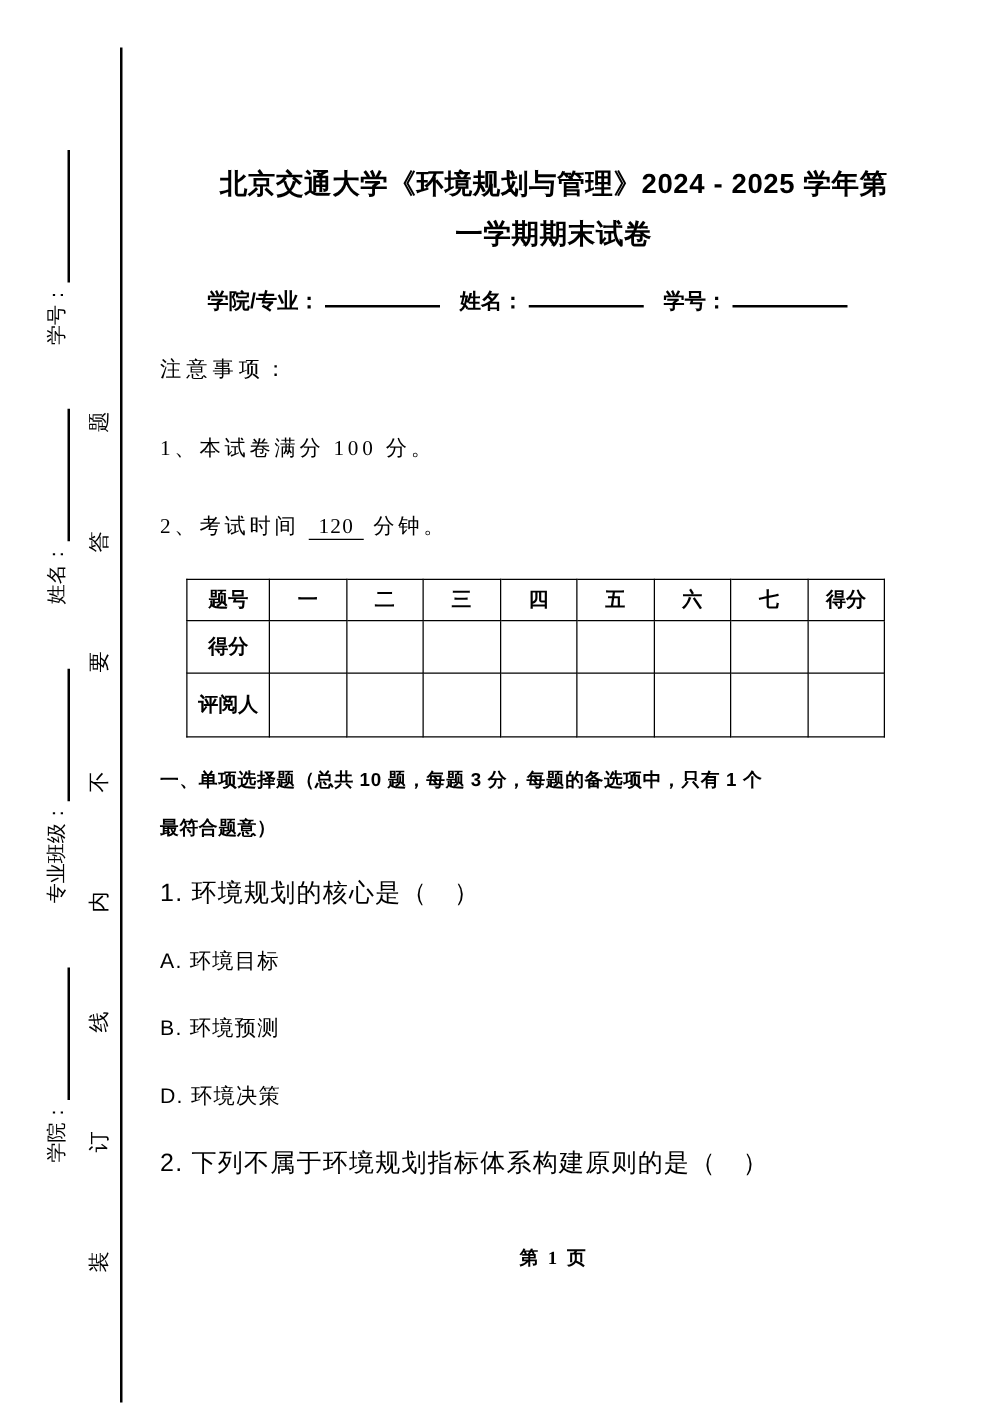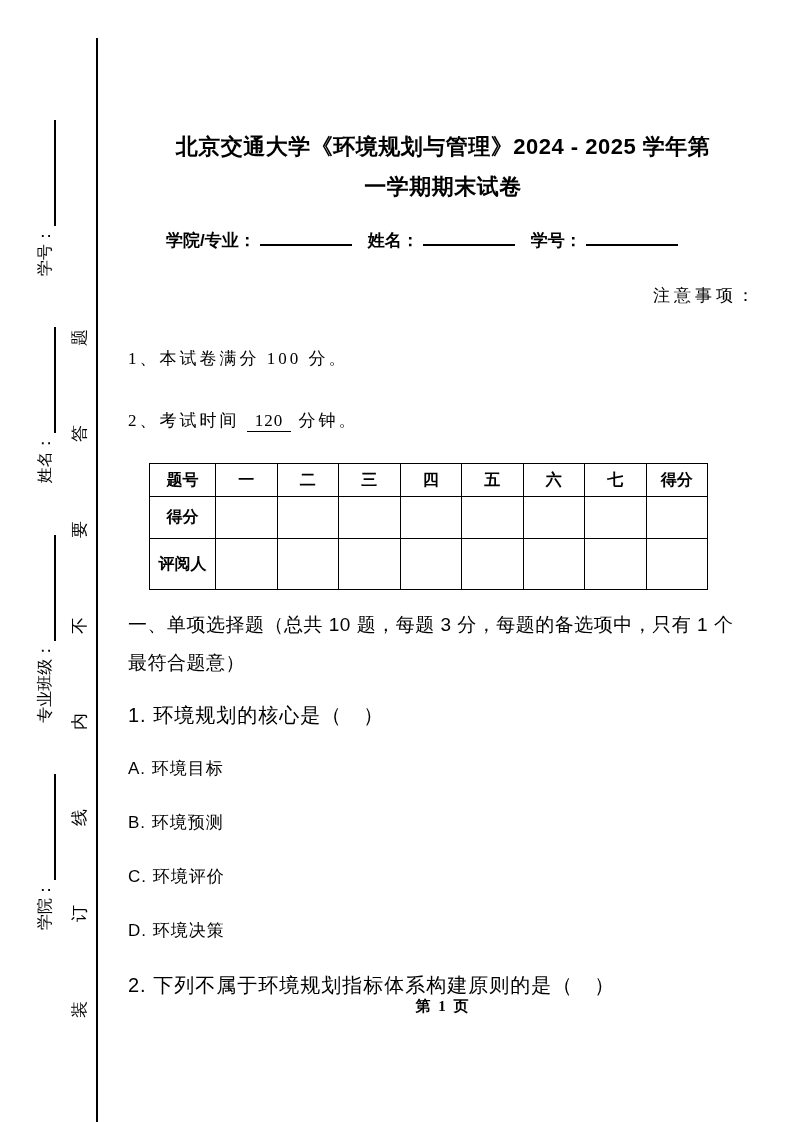--- a/index.html
+++ b/index.html
@@ -78,21 +78,20 @@
     width: 92px; height: 14px;
     border-bottom: 2px solid #000;
     margin: 0 16px 0 4px;
   }
   .form-blank.last { margin-right: 0; }
   .notice-heading {
     margin-top: 35px;
     font-size: 17px;
     line-height: 20px;
     letter-spacing: 4px;
-    text-align: right;
   }
   .notice-item {
     font-size: 17px;
     line-height: 20px;
     letter-spacing: 3px;
   }
   .notice-item.first { margin-top: 43px; }
   .notice-item.second { margin-top: 42px; }
   .underline-value {
     border-bottom: 1.5px solid #000;
@@ -118,22 +117,22 @@
     font-size: 16px;
   }
   table.score-table col.label-col { width: 66px; }
   table.score-table tr.hdr  { height: 33px; }
   table.score-table tr.row2 { height: 42px; }
   table.score-table tr.row3 { height: 51px; }
 
   
   .section-heading {
     margin-top: 16px;
-    font-weight: normal;
-    font-size: 19px;
+    font-weight: bold;
+    font-size: 15px;
     line-height: 38px;
     letter-spacing: 0.5px;
     white-space: nowrap;
   }
   .question {
     font-size: 20px;
     line-height: 20px;
     letter-spacing: 1px;
     white-space: nowrap;
   }
@@ -258,21 +257,20 @@
 
     <div class="section-heading">
       <div>一、单项选择题（总共 10 题，每题 3 分，每题的备选项中，只有 1 个</div>
       <div>最符合题意）</div>
     </div>
 
     <div class="question q1">1.  环境规划的核心是（　）</div>
 
     <div class="option">A.  环境目标</div>
     <div class="option">B.  环境预测</div>
-    <div class="option">C.  环境评价</div>
     <div class="option">D.  环境决策</div>
 
     <div class="question q2">2.  下列不属于环境规划指标体系构建原则的是（　）</div>
 
   </div>
 
   <div class="page-footer serif">第 1 页</div>
 
 </div>
 

